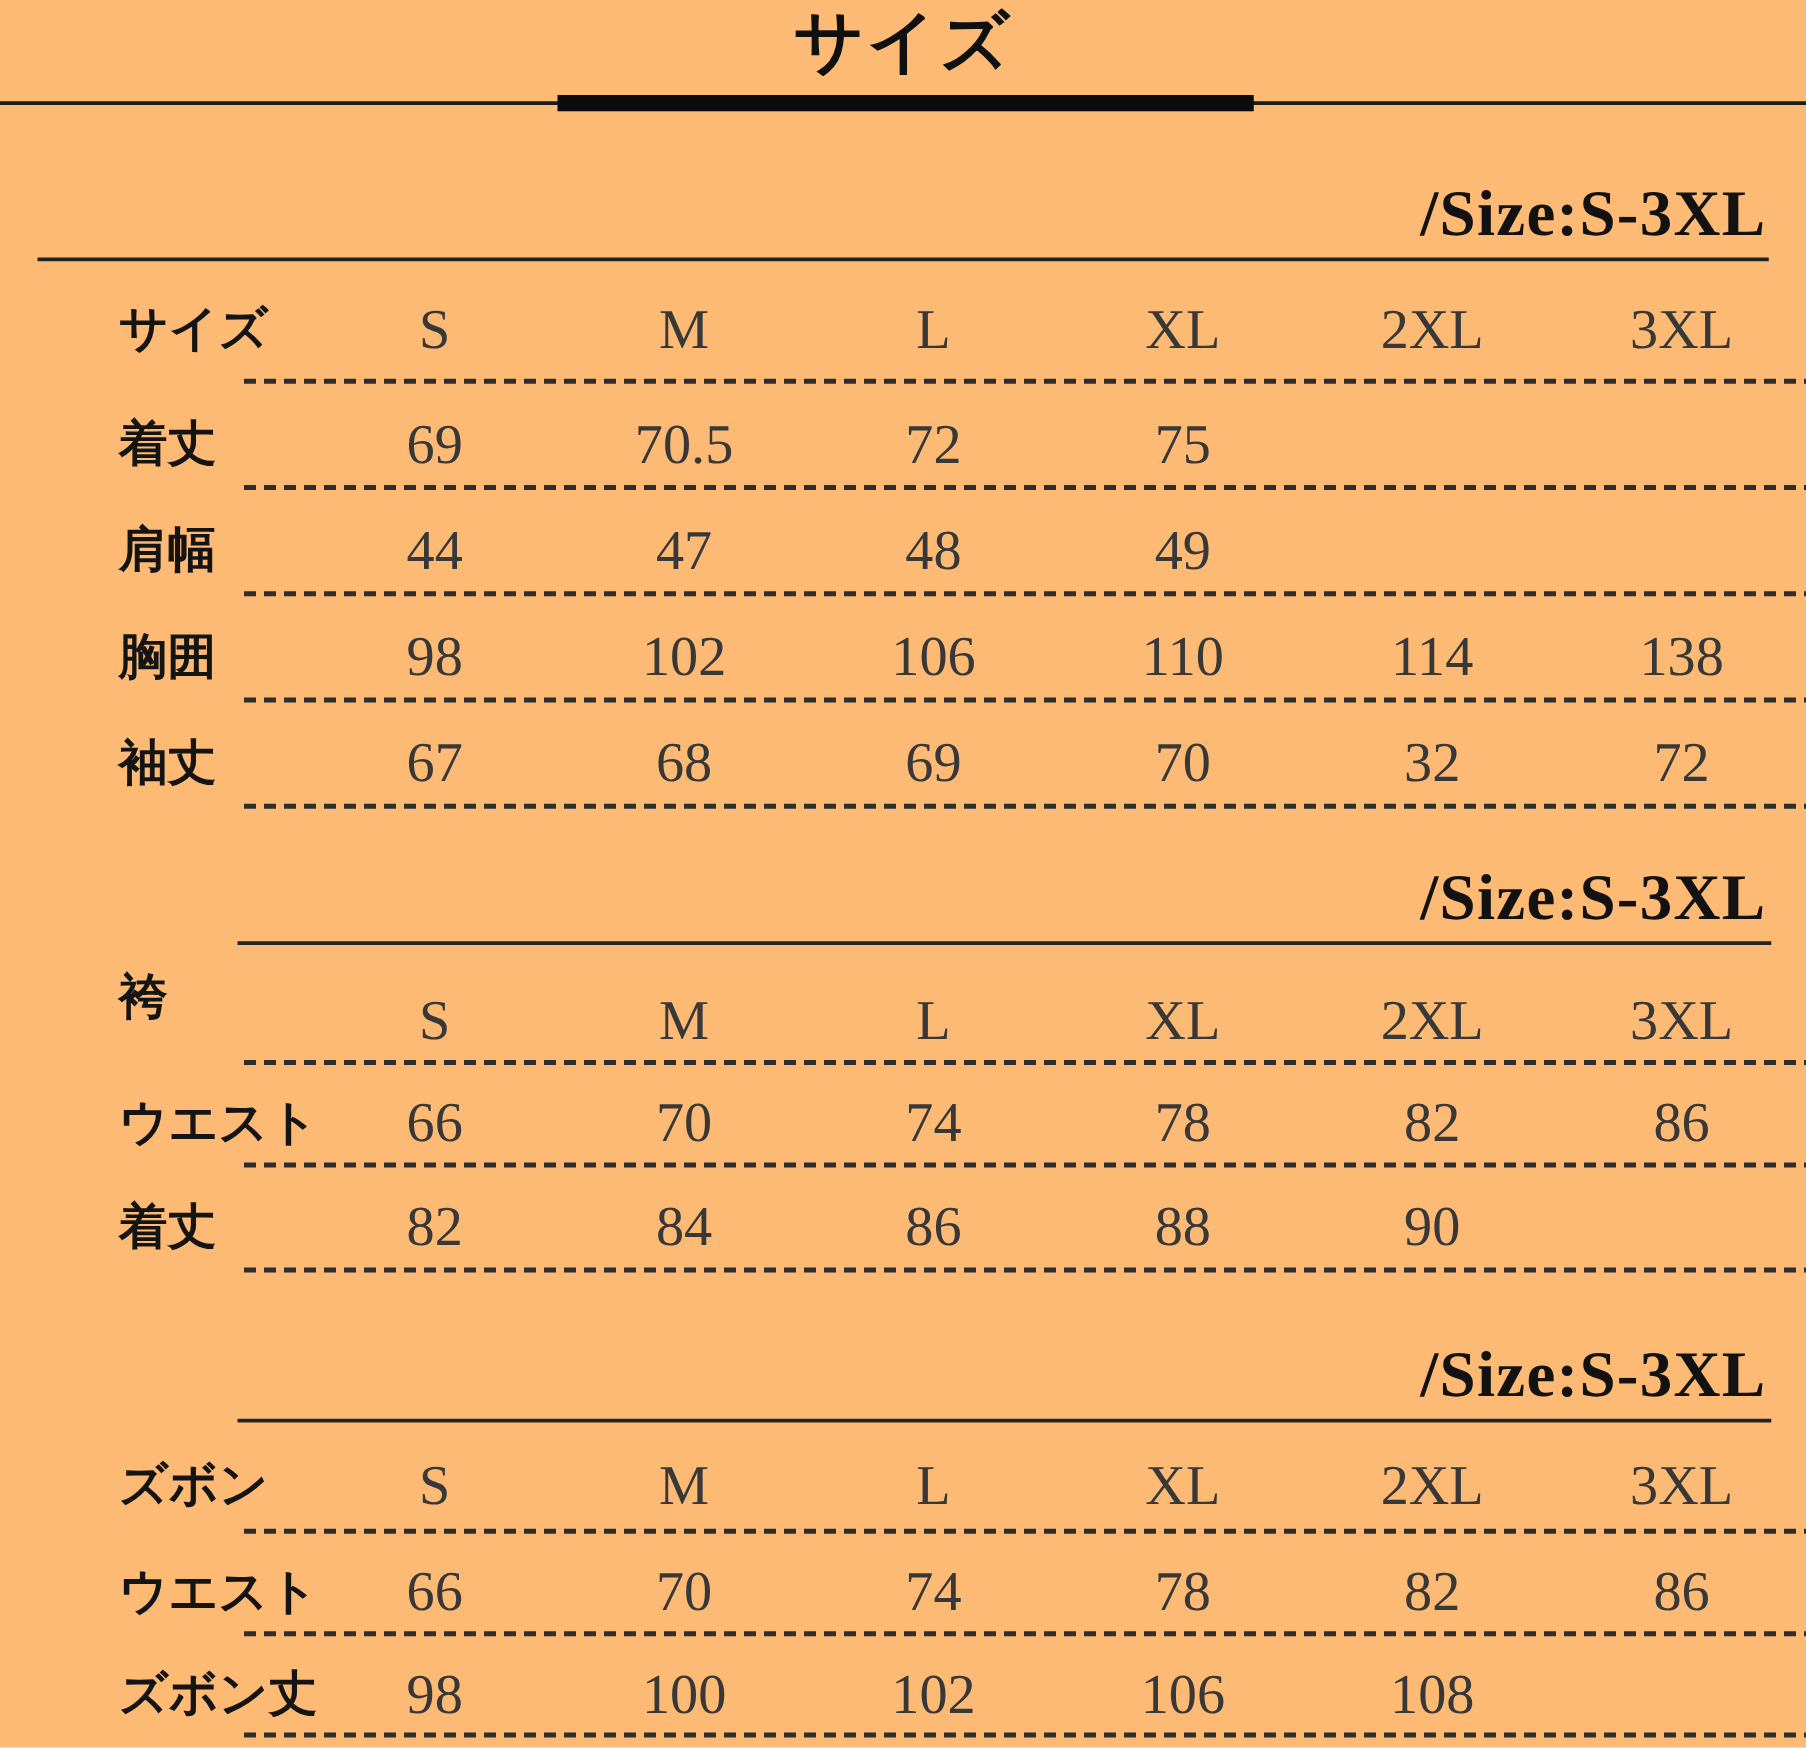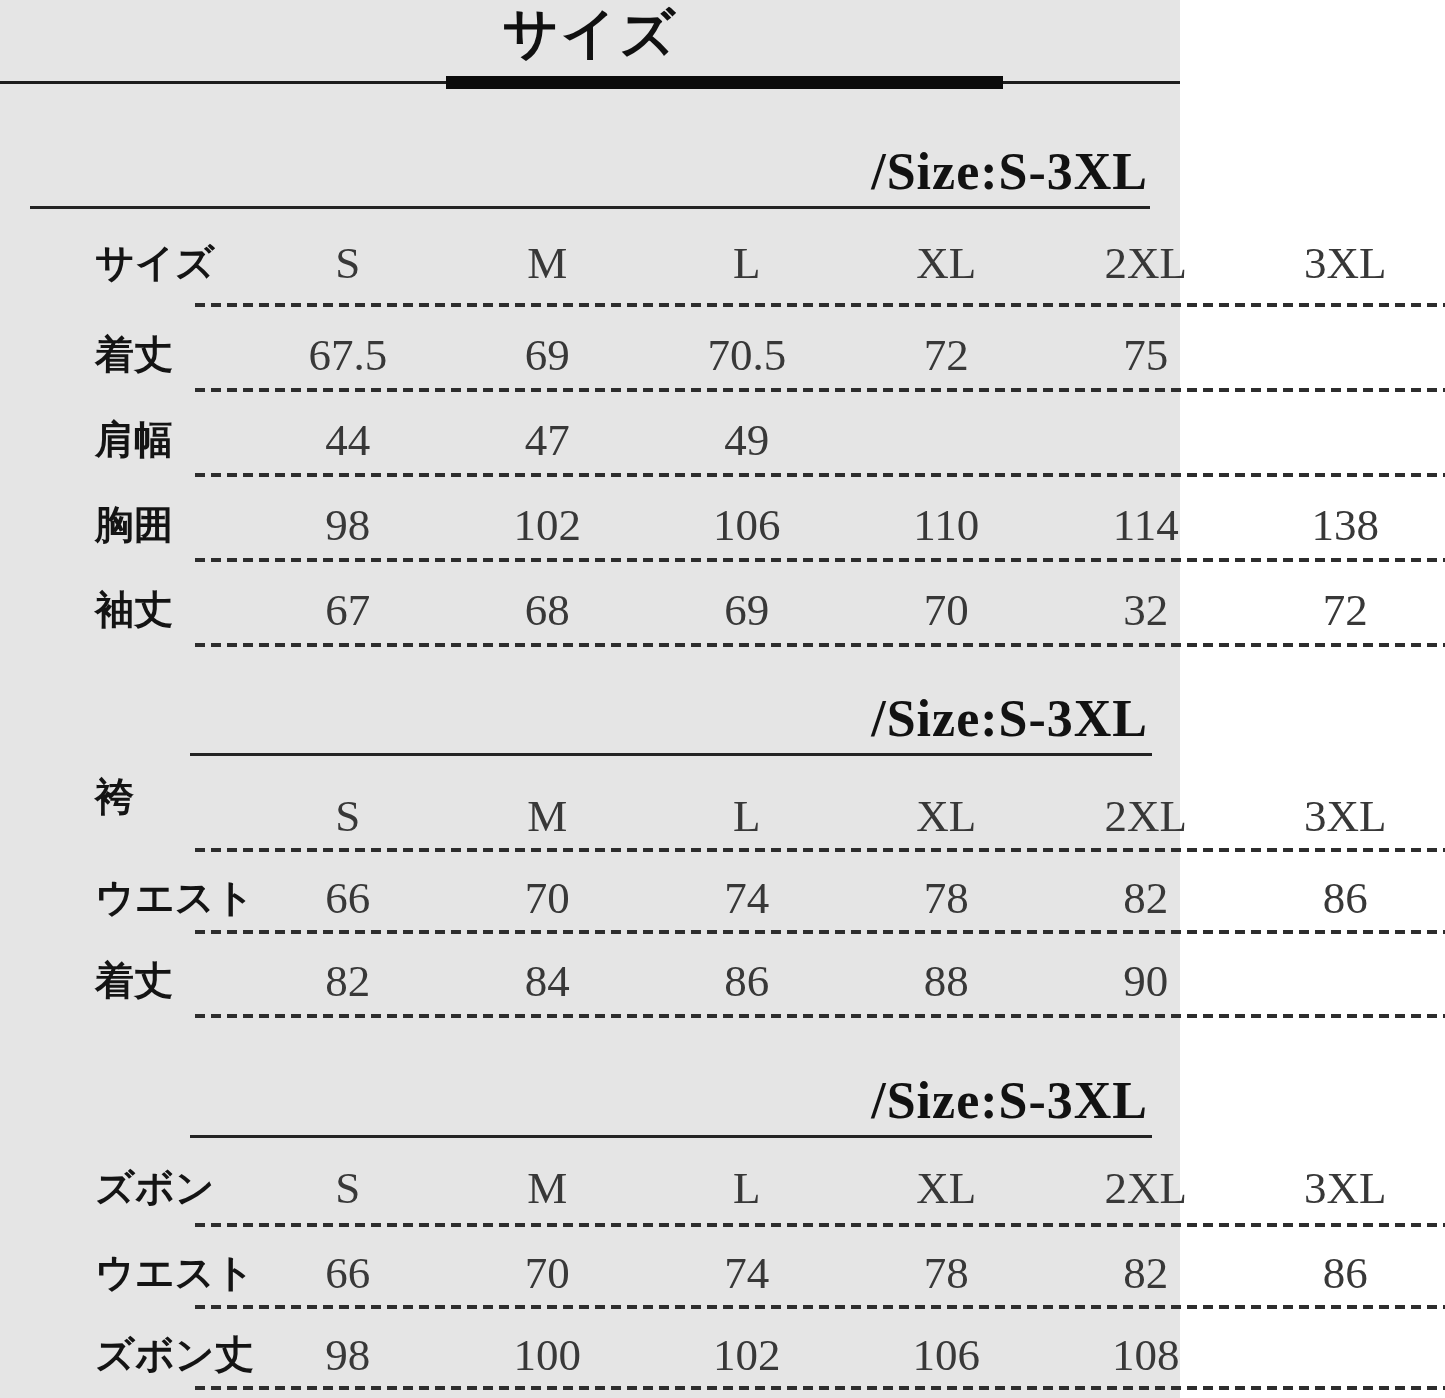--- a/index.html
+++ b/index.html
@@ -1,21 +1,21 @@
 <!DOCTYPE html>
 <html><head>
 <meta charset="utf-8">
 <style>
   * { margin:0; padding:0; box-sizing:border-box; }
   html,body { background:#ffffff; }
   body {
     width:1445px; height:1398px; overflow:hidden;
     font-family:"Liberation Serif","DejaVu Serif",serif;
   }
-  .page { position:relative; width:1180px; height:1398px; background:#e5e5e5; }
+  .page { position:relative; width:1445px; height:1398px; background:#fdba74; }
 
   
   .title {
     padding-top:4px; text-align:center;
     font-family:"DejaVu Sans","Liberation Sans",sans-serif;
     font-weight:bold; font-size:55px; line-height:58px;
     color:#101010; letter-spacing:2px;
   }
   .title-rule { position:relative; height:14px; margin-top:14px; }
   .title-rule .thin  { position:absolute; left:0; right:0; top:5px; height:3px; background:#1c1c1c; }
@@ -78,30 +78,30 @@
         <div class="lbl">サイズ</div>
         <div class="val">S</div>
         <div class="val">M</div>
         <div class="val">L</div>
         <div class="val">XL</div>
         <div class="val">2XL</div>
         <div class="val">3XL</div>
       </div>
       <div class="srow h85">
         <div class="lbl">着丈</div>
-        <div class="val">67.5</div>
         <div class="val">69</div>
         <div class="val">70.5</div>
         <div class="val">72</div>
         <div class="val">75</div>
       </div>
       <div class="srow h85">
         <div class="lbl">肩幅</div>
         <div class="val">44</div>
         <div class="val">47</div>
+        <div class="val">48</div>
         <div class="val">49</div>
       </div>
       <div class="srow h85">
         <div class="lbl">胸囲</div>
         <div class="val">98</div>
         <div class="val">102</div>
         <div class="val">106</div>
         <div class="val">110</div>
         <div class="val">114</div>
         <div class="val">138</div>

